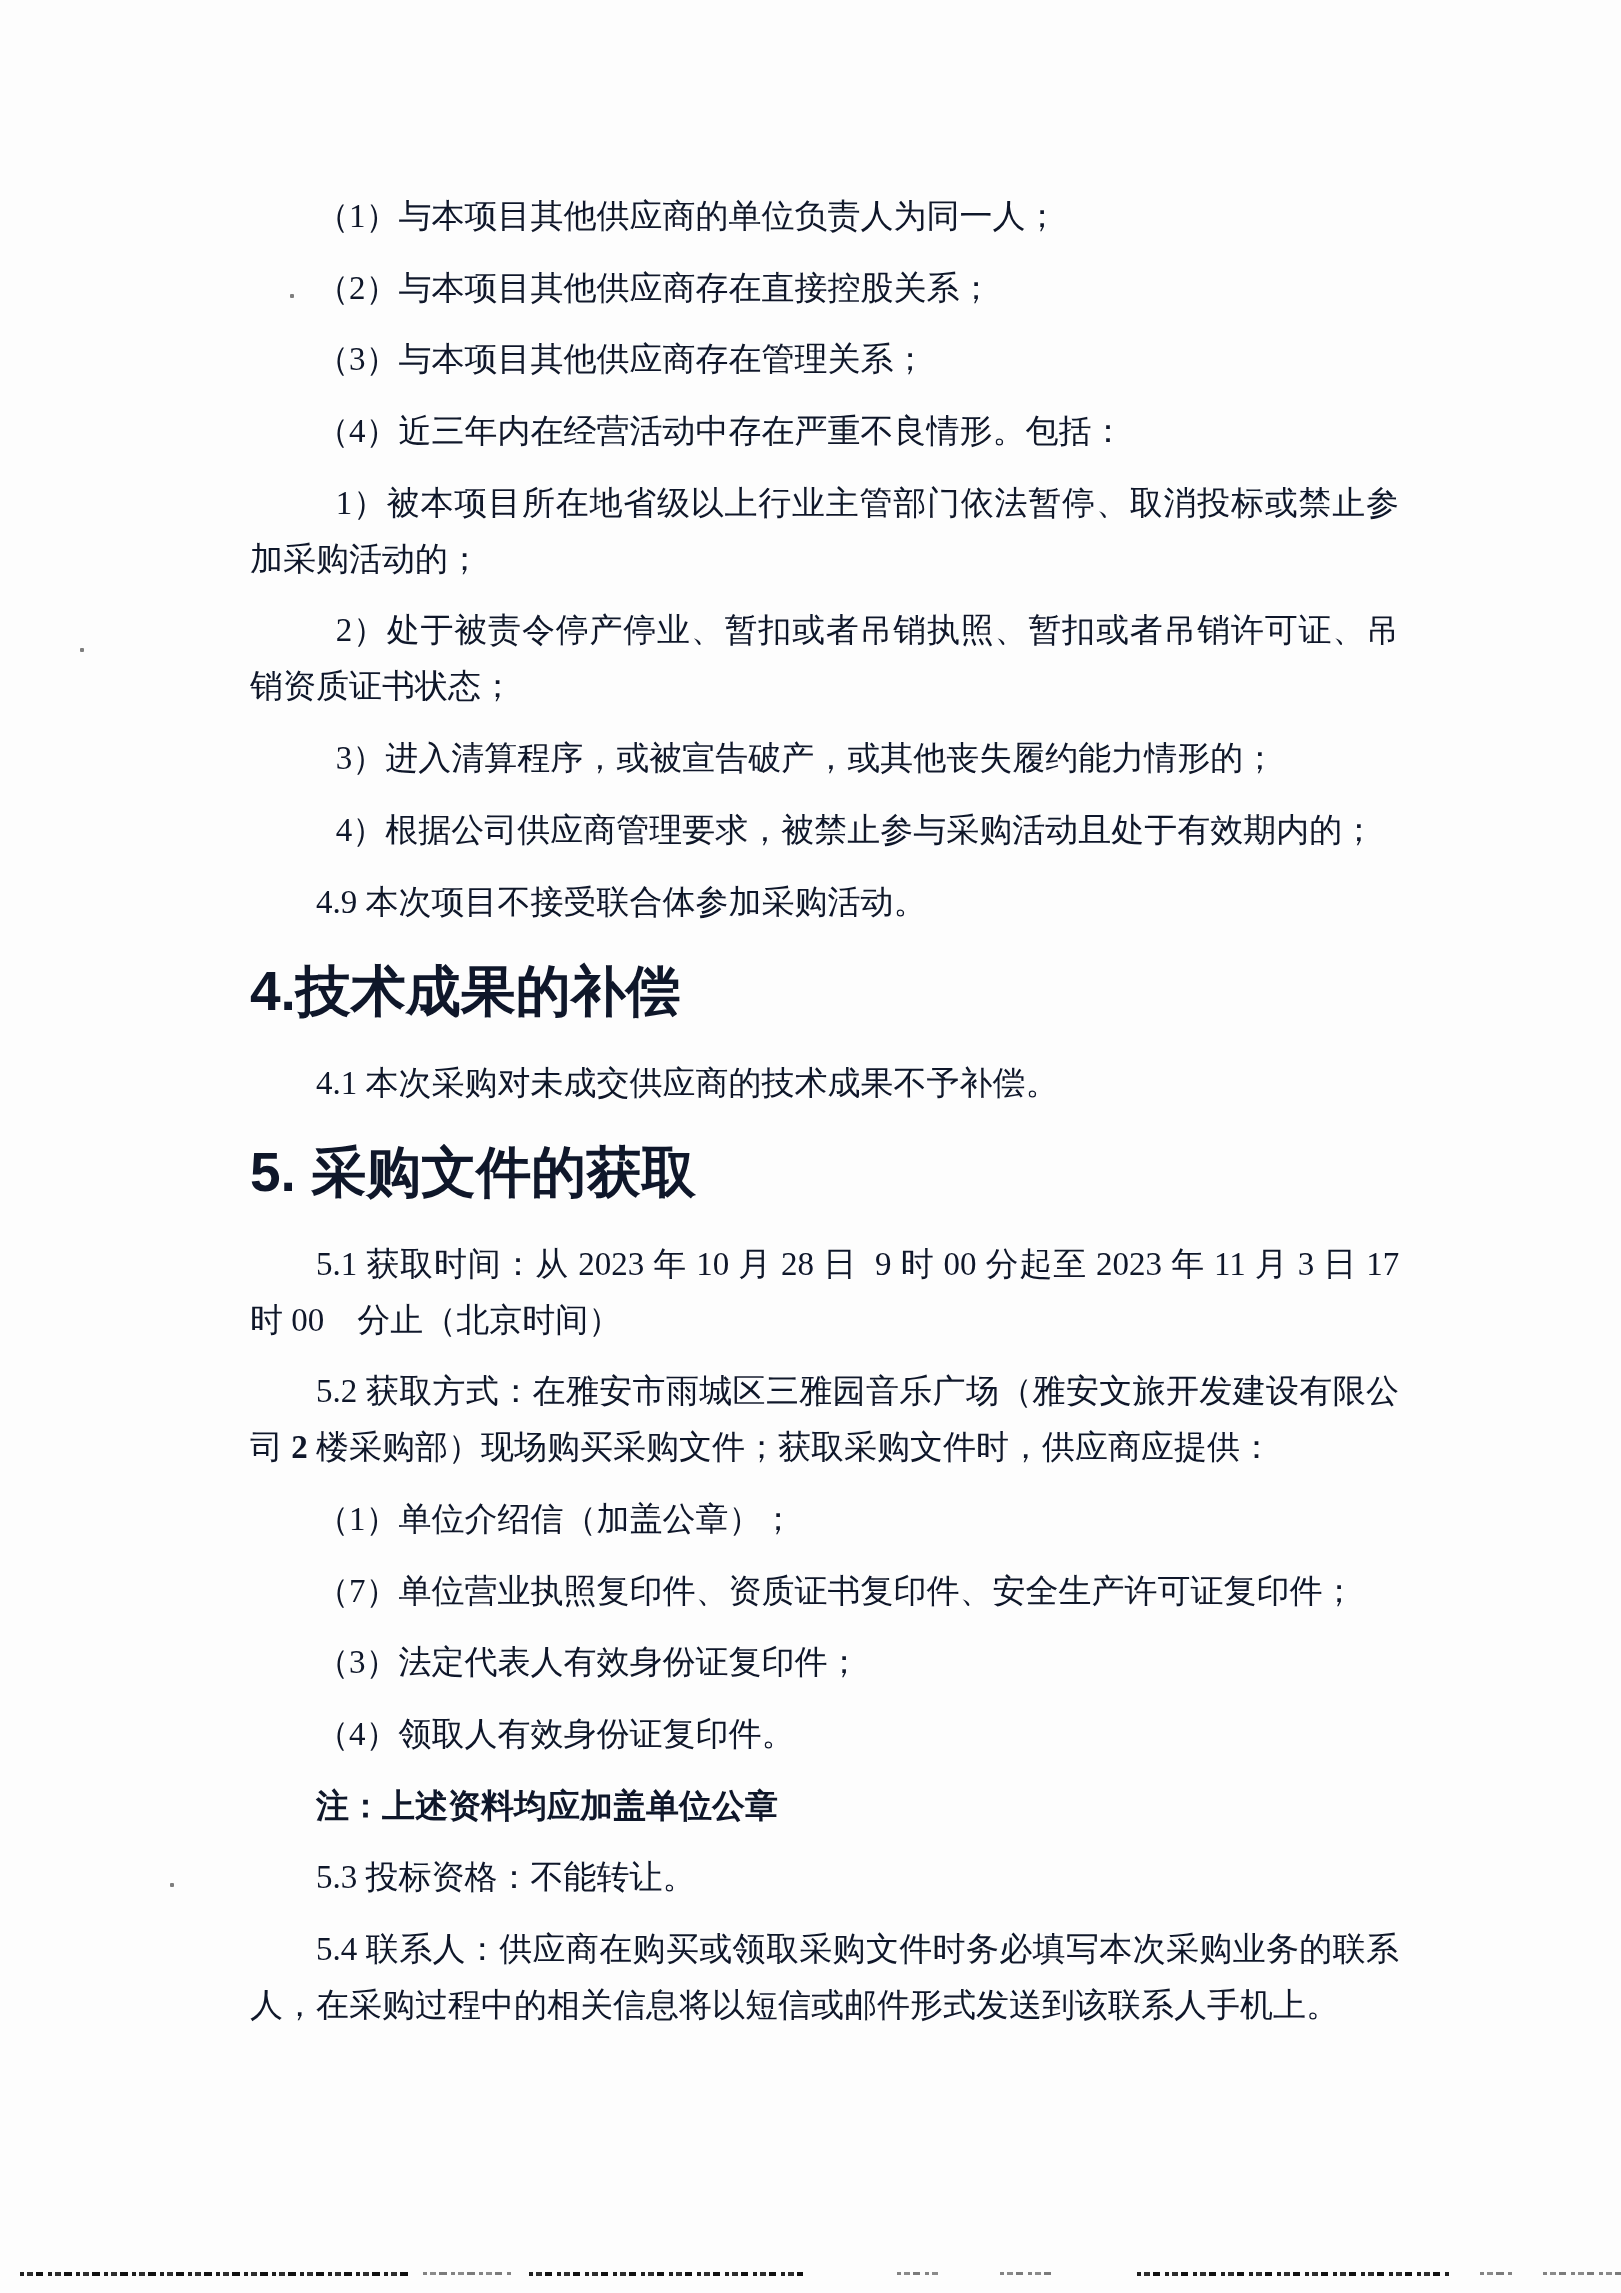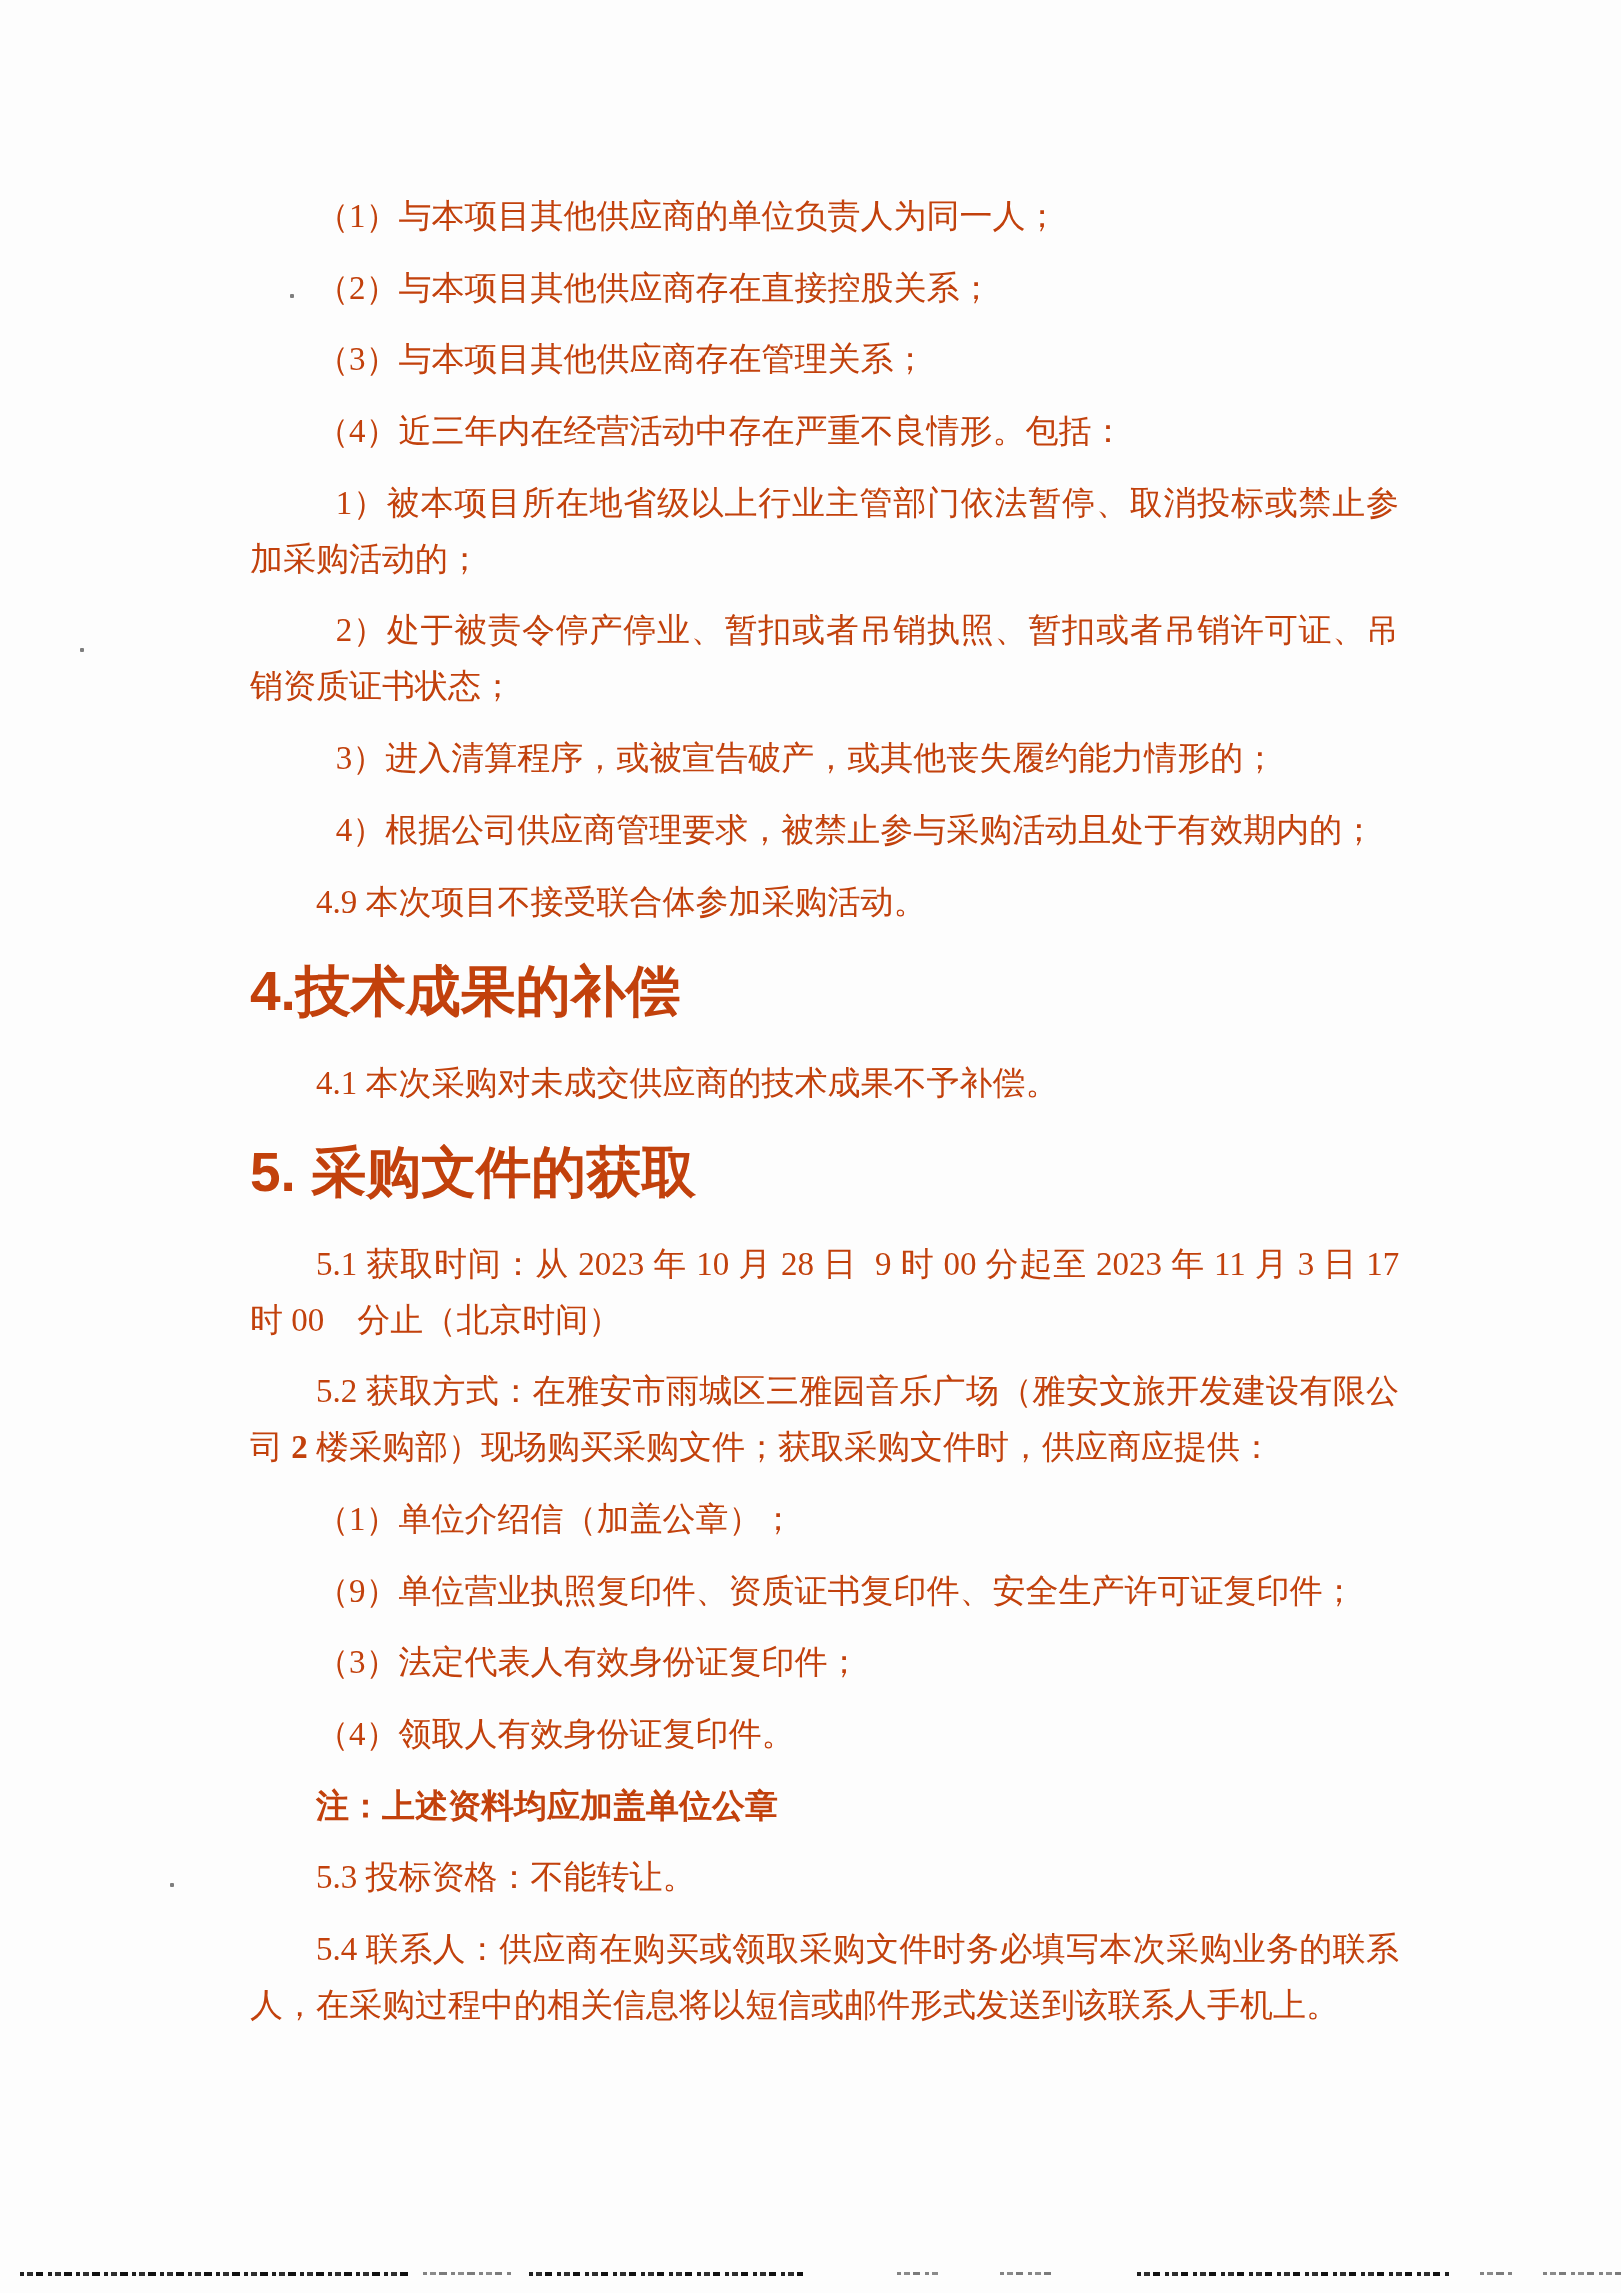--- a/index.html
+++ b/index.html
@@ -1,20 +1,20 @@
 <!DOCTYPE html>
 <html><head>
 <meta charset="utf-8">
 <style>
   html,body { margin:0; padding:0; background:#ffffff; }
   .page {
     position:relative;
     width:1621px; height:2294px;
     background:#fdfdfd;
-    color:#c2410c;
+    color:#0f172a;
     font-family:"Liberation Serif","DejaVu Serif",serif;
     overflow:hidden;
   }
   .content {
     position:absolute;
     left:250px; top:188px;
     width:1149px;
   }
   .para {
     margin:15.7px 0 0 0;
@@ -76,21 +76,21 @@
       <p class="para sub"><span class="">2）处于被责令停产停业、暂扣或者吊销执照、暂扣或者吊销许可证、吊销资质证书状态；</span></p>
       <p class="para sub"><span class="">3）进入清算程序，或被宣告破产，或其他丧失履约能力情形的；</span></p>
       <p class="para sub"><span class="">4）根据公司供应商管理要求，被禁止参与采购活动且处于有效期内的；</span></p>
       <p class="para"><span class="">4.9 本次项目不接受联合体参加采购活动。</span></p>
       <p class="heading"><span class="">4.技术成果的补偿</span></p>
       <p class="para"><span class="">4.1 本次采购对未成交供应商的技术成果不予补偿。</span></p>
       <p class="heading"><span class="">5. 采购文件的获取</span></p>
       <p class="para"><span class="">5.1 获取时间：从</span><span class="u"> 2023 </span><span class="">年</span><span class="u"> 10 </span><span class="">月</span><span class="u"> 28 </span><span class="">日</span><span class="u">  9 </span><span class="">时</span><span class="u"> 00 </span><span class="">分起至</span><span class="u"> 2023 </span><span class="">年</span><span class="u"> 11 </span><span class="">月</span><span class="u"> 3 </span><span class="">日</span><span class="u"> 17 </span><span class="">时</span><span class="u"> 00    </span><span class="">分止（北京时间）</span></p>
       <p class="para"><span class="">5.2 获取方式：在</span><span class="u">雅安市雨城区三雅园音乐广场（雅安文旅开发建设有限公司 </span><span class="u b">2</span><span class="u"> 楼采购部）现场</span><span class="">购买采购文件；获取采购文件时，供应商应提供：</span></p>
       <p class="para"><span class="">（1）单位介绍信（加盖公章）；</span></p>
-      <p class="para"><span class="">（9）单位营业执照复印件、资质证书复印件、安全生产许可证复印件；</span></p>
+      <p class="para"><span class="">（7）单位营业执照复印件、资质证书复印件、安全生产许可证复印件；</span></p>
       <p class="para"><span class="">（3）法定代表人有效身份证复印件；</span></p>
       <p class="para"><span class="">（4）领取人有效身份证复印件。</span></p>
       <p class="para"><span class=" b">注：上述资料均应加盖单位公章</span></p>
       <p class="para"><span class="">5.3 投标资格：不能转让。</span></p>
       <p class="para"><span class="">5.4 联系人：供应商在购买或领取采购文件时务必填写本次采购业务的联系人，在采购过程中的相关信息将以短信或邮件形式发送到该联系人手机上。</span></p>
     </div>
 
   <div class="speck" style="left:290px; top:294px;"></div>
   <div class="speck" style="left:80px;  top:648px;"></div>
   <div class="speck" style="left:170px; top:1883px;"></div>

